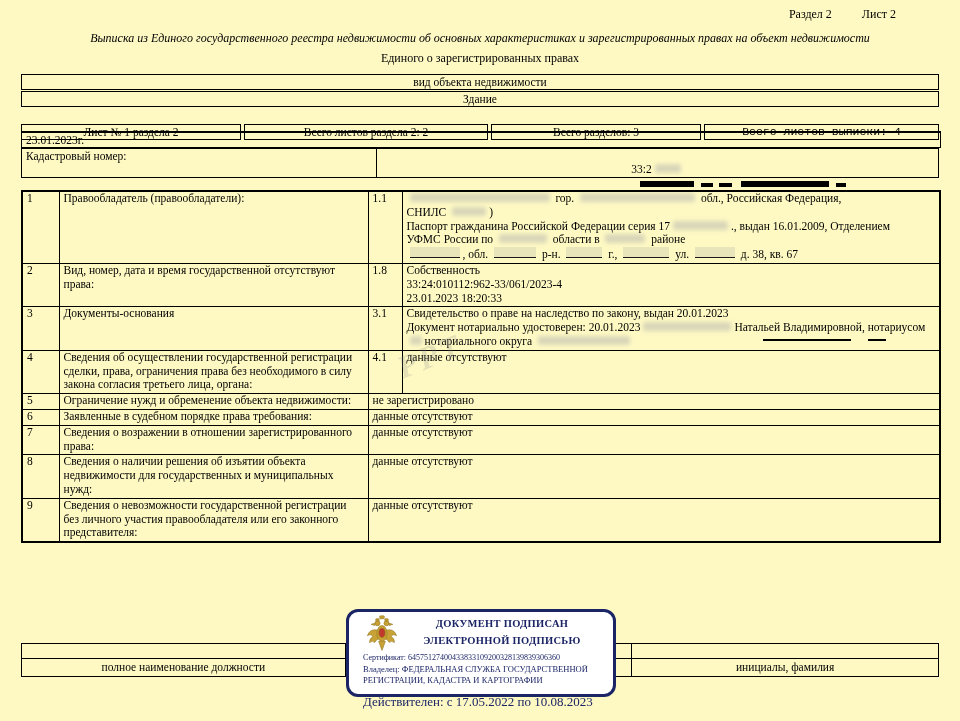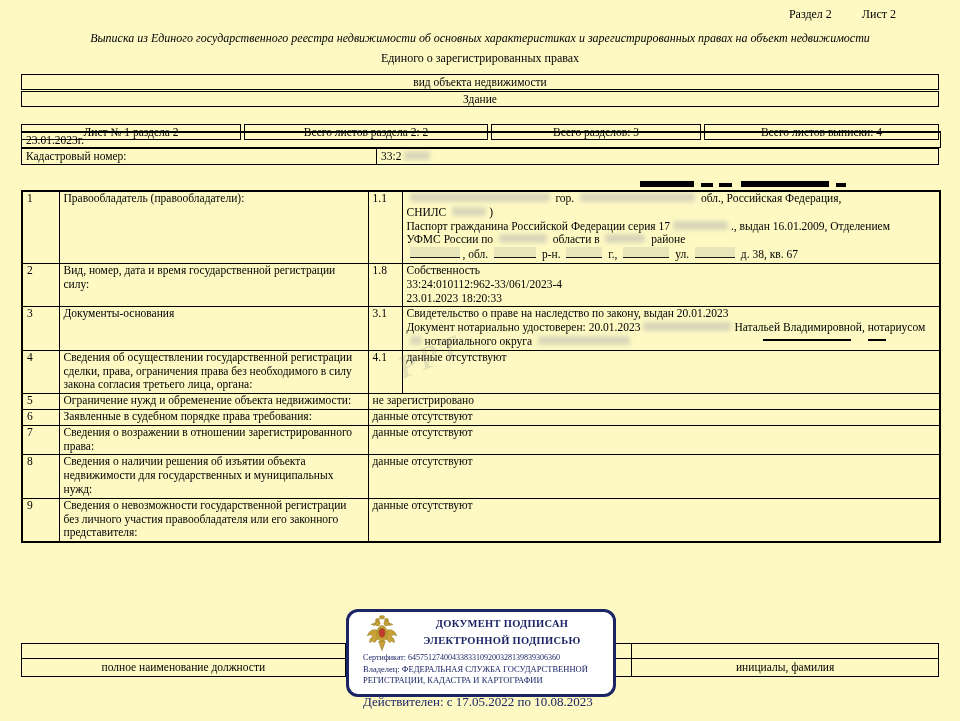--- a/index.html
+++ b/index.html
@@ -9,27 +9,27 @@
   .hdr-right{position:absolute;top:7px;right:64px;display:flex;gap:30px;font-size:12px;}
   .title{position:absolute;top:31px;left:20px;width:920px;text-align:center;font-size:12px;font-style:italic;}
   .subtitle{position:absolute;top:51px;left:20px;width:920px;text-align:center;font-size:12px;}
   
   .objtype{position:absolute;left:21px;top:74px;width:918px;font-size:11.5px;text-align:center;}
   .objtype .cell{border:1px solid #000;height:14px;line-height:14px;box-sizing:content-box;}
   .objtype .cell+.cell{margin-top:1px;}
   
   .sheets{position:absolute;left:21px;top:111px;width:918px;display:flex;gap:3px;font-size:11.5px;margin-top:13px;}
   .sheets .cell{border:1px solid #000;height:14px;line-height:14px;text-align:center;}
-  .sheets .c0{width:218px;} .sheets .c1{width:242px;} .sheets .c2{width:208px;} .sheets .c3{flex:1;}
+  .sheets .c0{width:218px;} .sheets .c1{width:242px;} .sheets .c2{width:208px;} .sheets .c3{flex:1;font-family:Liberation Mono, monospace;}
   
   .daterow{position:absolute;left:21px;top:131px;width:910px;border:1px solid #000;border-top:2px solid #000;
            height:14px;line-height:14px;font-size:11.5px;padding:0 4px;}
   .cadrow{position:absolute;left:21px;top:148px;width:918px;border:1px solid #000;display:flex;font-size:11.5px;box-sizing:border-box;}
   .cadrow .l{width:346px;border-right:1px solid #000;padding:1px 4px 2px;}
-  .cadrow .r{flex:1;padding:1px 4px 2px;}
+  .cadrow .r{flex:1;padding:14px 4px 2px;text-align:center;}
   
   table.rights{position:absolute;left:21px;top:190px;width:918px;border-collapse:collapse;
                font-size:11.5px;line-height:13.8px;table-layout:fixed;}
   table.rights td{border:1px solid #000;vertical-align:top;padding:0 4px 1px;overflow:hidden;}
   table.rights{border:2px solid #000;}
   td.numcell{text-align:left;padding-left:6px;}
   
   .smudge{display:inline-block;height:9px;background:#adadad;opacity:.45;filter:blur(2px);
           border-radius:2px;vertical-align:baseline;margin:0 3px;}
   .redline{display:inline-block;height:10px;border-bottom:1px solid #1a1a1a;background:rgba(160,160,160,.22);
@@ -102,21 +102,21 @@
           <td>
             <div><span class="smudge" style="width: 140px;"></span> гор. <span class="smudge" style="width: 115px;"></span> обл., Российская Федерация,</div>
             <div>СНИЛС <span class="smudge" style="width: 34px;"></span>)</div>
             <div>Паспорт гражданина Российской Федерации серия 17<span class="smudge" style="width: 55px;"></span>., выдан 16.01.2009, Отделением</div>
             <div>УФМС России по <span class="smudge" style="width: 48px;"></span> области в <span class="smudge" style="width: 40px;"></span> районе</div>
             <div><span class="redline" style="width: 50px;"></span>, обл. <span class="redline" style="width: 42px;"></span> р-н. <span class="redline" style="width: 36px;"></span> г., <span class="redline" style="width: 46px;"></span> ул. <span class="redline" style="width: 40px;"></span> д. 38, кв. 67</div>
           </td>
         </tr>
         <tr>
           <td class="numcell">2</td>
-          <td>Вид, номер, дата и время государственной регистрации силу:</td>
+          <td>Вид, номер, дата и время государственной отсутствуют права:</td>
           <td>1.8</td>
           <td>
             <div>Собственность</div>
             <div>33:24:010112:962-33/061/2023-4</div>
             <div>23.01.2023 18:20:33</div>
           </td>
         </tr>
         <tr>
           <td class="numcell">3</td>
           <td>Документы-основания</td>

